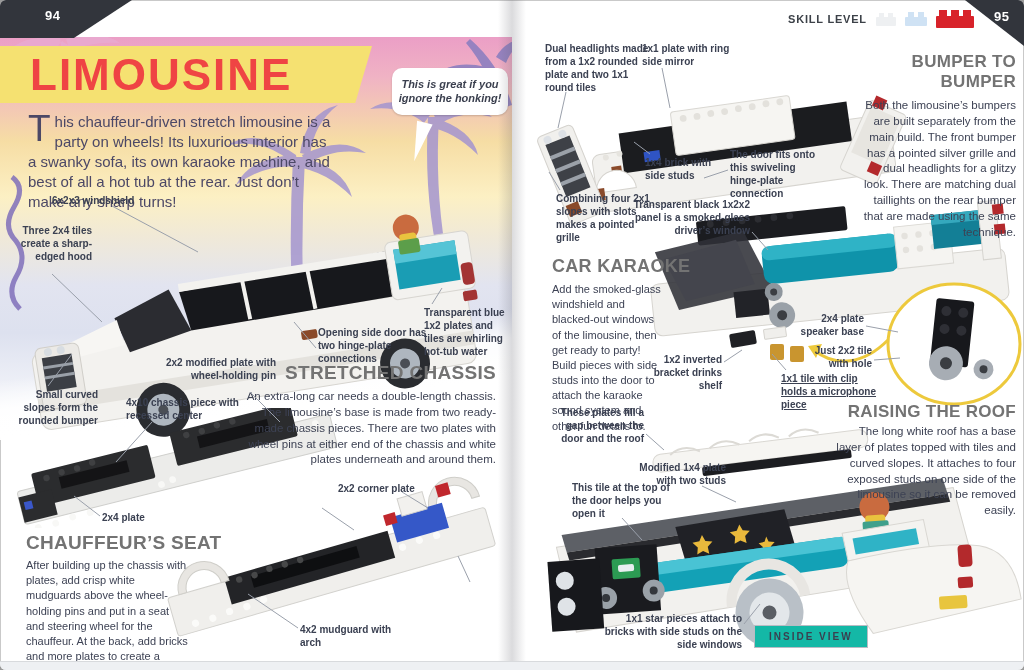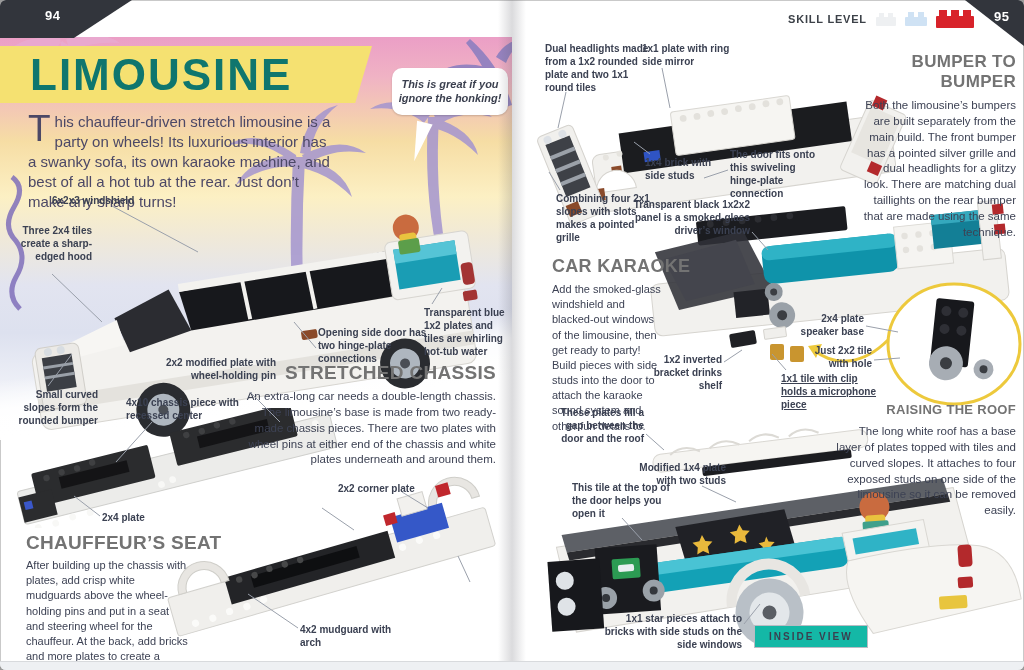--- a/index.html
+++ b/index.html
@@ -18,21 +18,21 @@
 
   
   #corner-left{left:0;top:0;width:132px;height:38px;background:#32353c;
     clip-path:polygon(0 0,100% 0,56% 100%,0 100%);}
   #corner-right{right:0;top:0;width:82px;height:46px;background:#32353c;
     clip-path:polygon(28% 0,100% 0,100% 100%);}
   .pageno{color:#fff;font-size:13px;font-weight:bold;letter-spacing:.5px;}
 
   #banner{left:0;top:46px;width:372px;height:57px;background:#f5e171;
     clip-path:polygon(0 0,100% 0,95.5% 100%,0 100%);}
-  #title{left:30px;top:50px;font-size:44px;font-weight:bold;letter-spacing:2px;color:#0f766e;}
+  #title{left:30px;top:50px;font-size:44px;font-weight:bold;letter-spacing:2px;color:#ef4444;}
 
   #intro{left:28px;top:112px;width:308px;font-size:15px;line-height:1.34;color:#4c4866;}
   #intro .dropcap{float:left;font-size:37px;line-height:.82;font-weight:400;
     margin:2px 4px 0 0;color:#4c4866;}
 
   #bubble{left:392px;top:68px;width:104px;background:#fff;border-radius:10px;
     padding:9px 6px;box-shadow:0 1px 2px rgba(0,0,0,.18);}
   #bubble .txt{font-size:11px;font-style:italic;font-weight:bold;color:#3a3f4e;
     text-align:center;line-height:1.3;}
   #bubble-tail{left:412px;top:122px;width:0;height:0;border-left:7px solid transparent;
@@ -409,21 +409,21 @@
   <div class="abs ann" style="left:781px;top:372px;width:102px;text-decoration:underline;">1x1 tile with clip holds a microphone piece</div>
   <div class="abs ann r" style="left:548px;top:406px;width:96px;">These plates fill a gap between the door and the roof</div>
   <div class="abs ann r" style="left:618px;top:461px;width:108px;">Modified 1x4 plate with two studs</div>
   <div class="abs ann" style="left:572px;top:481px;width:104px;">This tile at the top of the door helps you open it</div>
   <div class="abs ann r" style="left:598px;top:612px;width:144px;">1x1 star pieces attach to bricks with side studs on the side windows</div>
 
   <div class="abs sec-h ra" style="left:876px;top:52px;width:140px;font-size:17px;line-height:1.15;">BUMPER TO BUMPER</div>
   <div class="abs sec-b ra" style="left:860px;top:98px;width:156px;font-size:11.5px;">Both the limousine’s bumpers are built separately from the main build. The front bumper has a pointed silver grille and dual headlights for a glitzy look. There are matching dual taillights on the rear bumper that are made using the same technique.</div>
   <div class="abs sec-h" style="left:552px;top:256px;width:160px;font-size:18px;">CAR KARAOKE</div>
   <div class="abs sec-b" style="left:552px;top:282px;width:112px;font-size:11px;">Add the smoked-glass windshield and blacked-out windows of the limousine, then get ready to party! Build pieces with side studs into the door to attach the karaoke sound system and other fun details to.</div>
-  <div class="abs sec-h ra" style="left:840px;top:402px;width:176px;font-size:13px;">RAISING THE ROOF</div>
+  <div class="abs sec-h ra" style="left:840px;top:402px;width:176px;font-size:17px;">RAISING THE ROOF</div>
   <div class="abs sec-b ra" style="left:836px;top:424px;width:180px;font-size:11.5px;">The long white roof has a base layer of plates topped with tiles and curved slopes. It attaches to four exposed studs on one side of the limousine so it can be removed easily.</div>
 
   <div class="abs" id="inside-view">INSIDE VIEW</div>
 
   <svg class="abs" style="left:0;top:0;pointer-events:none;" width="1024" height="670">
     <g class="leader" fill="none">
       <line x1="112" y1="206" x2="198" y2="252"></line>
       <line x1="52" y1="274" x2="102" y2="322"></line>
       <line x1="316" y1="348" x2="294" y2="322"></line>
       <line x1="432" y1="304" x2="442" y2="288"></line>

